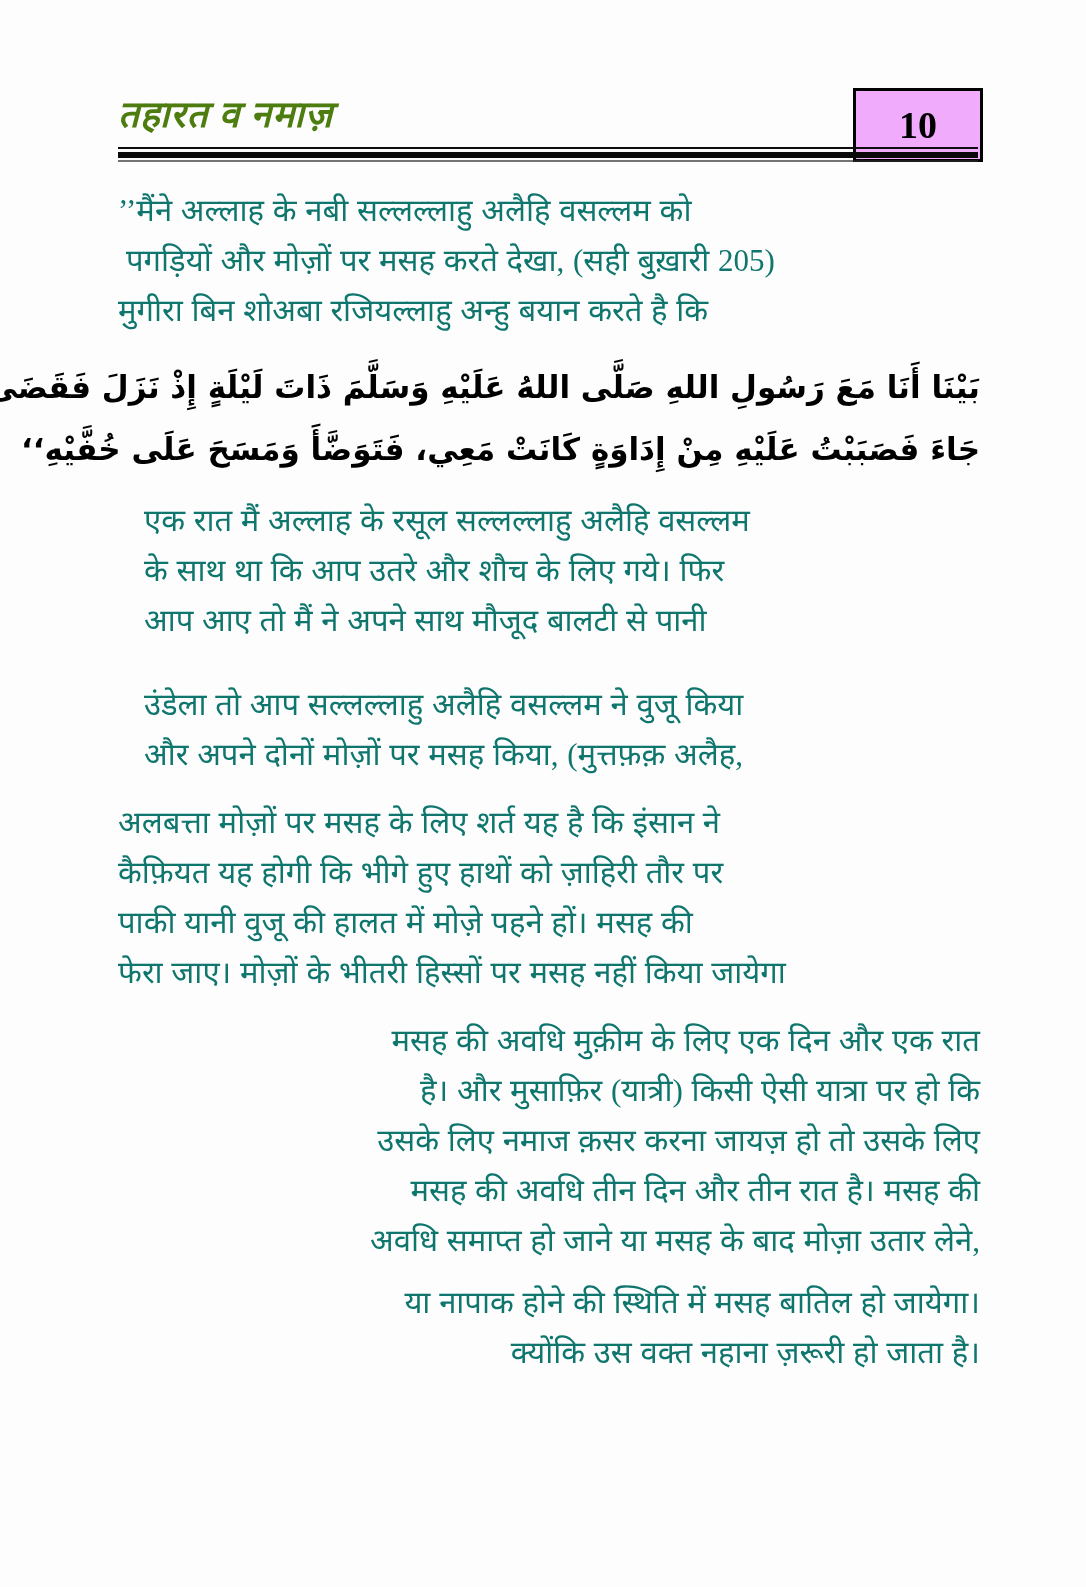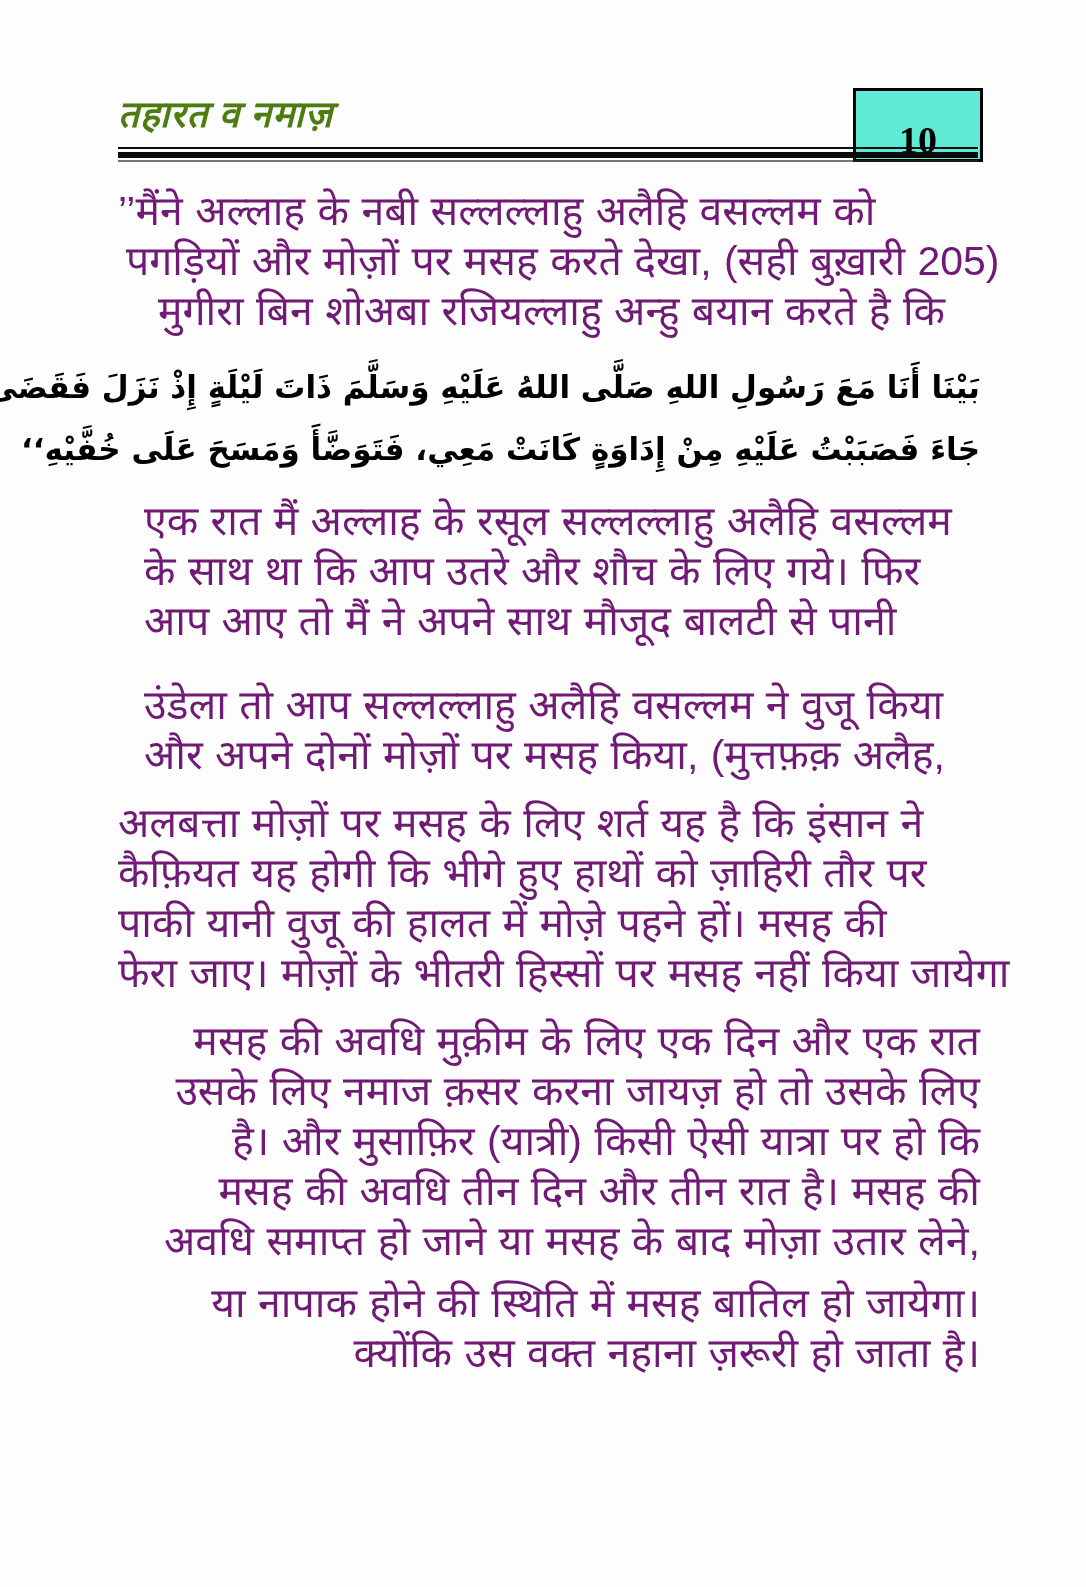--- a/index.html
+++ b/index.html
@@ -38,23 +38,23 @@
     white-space: nowrap;
     color: #4d7c0f;
   }
   .page-number-box {
     position: absolute;
     left: 853px;
     top: 0px;
     width: 124px;
     height: 68px;
     border: 3px solid #000000;
-    background: #5eead4;
+    background: #f0abfc;
     display: flex;
-    align-items: flex-end;
+    align-items: center;
     justify-content: center;
   }
   .page-number {
     font-family: "Liberation Serif", serif;
     font-weight: 700;
     font-size: 38px;
     line-height: 1;
     color: #000000;
   }
   .header-rule {
@@ -85,24 +85,24 @@
 
   
   .body-col {
     position: absolute;
     left: 118px;
     top: 186px;
     width: 862px;
   }
 
   .para {
-    font-family: Liberation Sans, sans-serif;
-    font-size: 41px;
+    font-family: Liberation Serif, serif;
+    font-size: 31px;
     line-height: 50px;
-    color: #701a75;
+    color: #0f766e;
     text-align: justify;
     text-justify: inter-word;
     word-spacing: 1px;
     margin: 0 0 18px 0;
   }
   .para.last-noj > .lastline,
   .para:last-child {
     text-align: right;
   }
   .para.indent {
@@ -148,21 +148,21 @@
     <div class="header-rule"></div>
     <div class="header-rule2"></div>
     <div class="header-rule3"></div>
   </div>
 
   <div class="body-col">
 
     <p class="para">
       <span class="ln" style="display: block; transform-origin: left top; width: 862px;">’’मैंने अल्लाह के नबी सल्लल्लाहु अलैहि वसल्लम को</span>
       <span class="ln" style="display: block; transform-origin: left top; width: 862px; margin-left: 8px;">पगड़ियों और मोज़ों पर मसह करते देखा, (सही बुख़ारी 205)</span>
-      <span class="ln" style="display: block; transform-origin: left top; width: 862px; margin-left: 40px;">मुगीरा बिन शोअबा रजियल्लाहु अन्हु बयान करते है कि</span>
+      <span class="ln" style="display: block; transform-origin: left top; width: 862px;">मुगीरा बिन शोअबा रजियल्लाहु अन्हु बयान करते है कि</span>
     </p>
 
     <div class="arabic-block">
       <span class="arabic-line l1">بَيْنَا أَنَا مَعَ رَسُولِ اللهِ صَلَّى اللهُ عَلَيْهِ وَسَلَّمَ ذَاتَ لَيْلَةٍ إِذْ نَزَلَ فَقَضَى حَاجَتَهُ، ثُمَّ</span>
       <span class="arabic-line l2">جَاءَ فَصَبَبْتُ عَلَيْهِ مِنْ إِدَاوَةٍ كَانَتْ مَعِي، فَتَوَضَّأَ وَمَسَحَ عَلَى خُفَّيْهِ‘‘</span>
     </div>
 
     <p class="para indent">
       <span class="ln" style="display: block; transform-origin: left top; width: 862px;">एक रात मैं अल्लाह के रसूल सल्लल्लाहु अलैहि वसल्लम</span>
       <span class="ln" style="display: block; transform-origin: left top; width: 862px;">के साथ था कि आप उतरे और शौच के लिए गये। फिर</span>
@@ -173,22 +173,22 @@
 
     <p class="para">
       <span class="ln" style="display: block; transform-origin: left top; width: 862px;">अलबत्ता मोज़ों पर मसह के लिए शर्त यह है कि इंसान ने</span>
       <span class="ln" style="display: block; transform-origin: left top; width: 862px;">कैफ़ियत यह होगी कि भीगे हुए हाथों को ज़ाहिरी तौर पर</span>
       <span class="ln" style="display: block; transform-origin: left top; width: 862px;">पाकी यानी वुजू की हालत में मोज़े पहने हों। मसह की</span>
       <span class="ln" style="display: block; transform-origin: left top; width: 862px;">फेरा जाए। मोज़ों के भीतरी हिस्सों पर मसह नहीं किया जायेगा</span>
     </p>
 
     <p class="para">
       <span class="ln" style="display: block; transform-origin: left top; width: 862px;">मसह की अवधि मुक़ीम के लिए एक दिन और एक रात</span>
+      <span class="ln" style="display: block; transform-origin: left top; width: 862px;">है। और मुसाफ़िर (यात्री) किसी ऐसी यात्रा पर हो कि</span>
       <span class="ln" style="display: block; transform-origin: left top; width: 862px;">उसके लिए नमाज क़सर करना जायज़ हो तो उसके लिए</span>
-      <span class="ln" style="display: block; transform-origin: left top; width: 862px;">है। और मुसाफ़िर (यात्री) किसी ऐसी यात्रा पर हो कि</span>
       <span class="ln" style="display: block; transform-origin: left top; width: 862px;">मसह की अवधि तीन दिन और तीन रात है। मसह की</span>
       <span class="ln" style="display: block; transform-origin: left top; width: 862px;">अवधि समाप्त हो जाने या मसह के बाद मोज़ा उतार लेने,</span>
       <span class="ln" style="display: block; transform-origin: left top; width: 862px; margin-top: 12px;">या नापाक होने की स्थिति में मसह बातिल हो जायेगा।</span>
       <span class="ln" style="display: block; transform-origin: left top; width: 862px;">क्योंकि उस वक्त नहाना ज़रूरी हो जाता है।</span>
     </p>
 
   </div>
 </div>
 
 </body></html>

